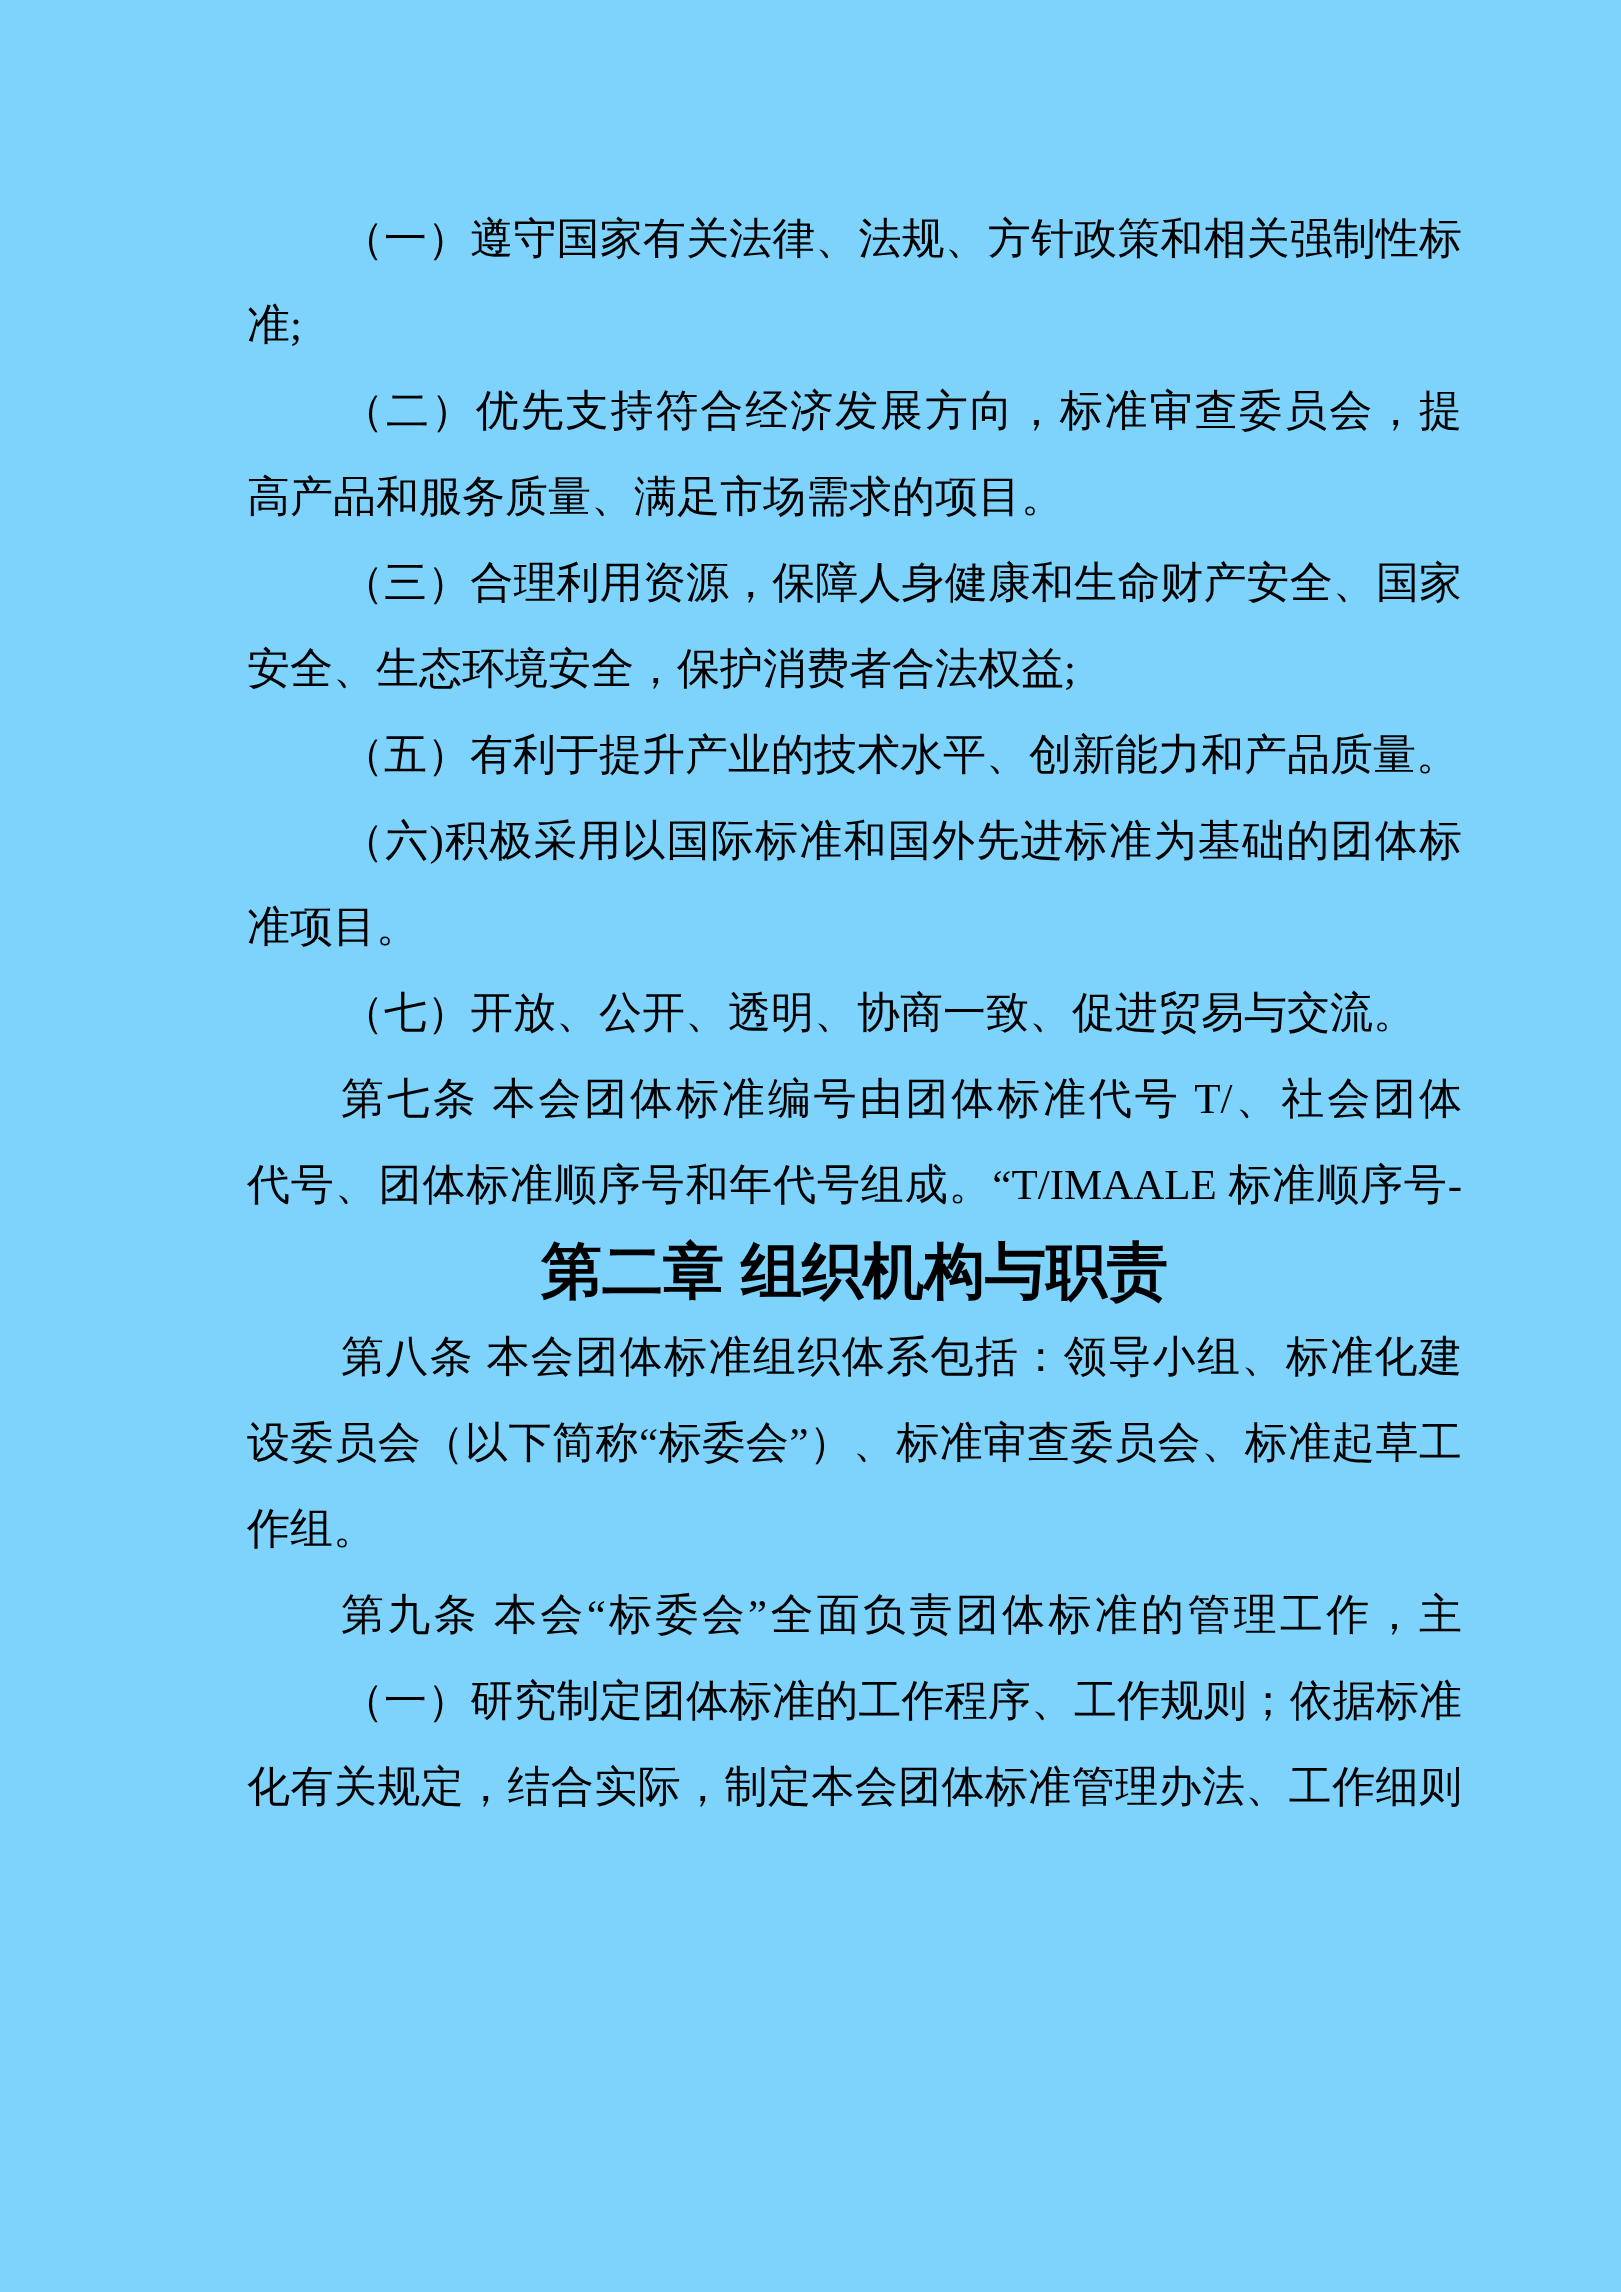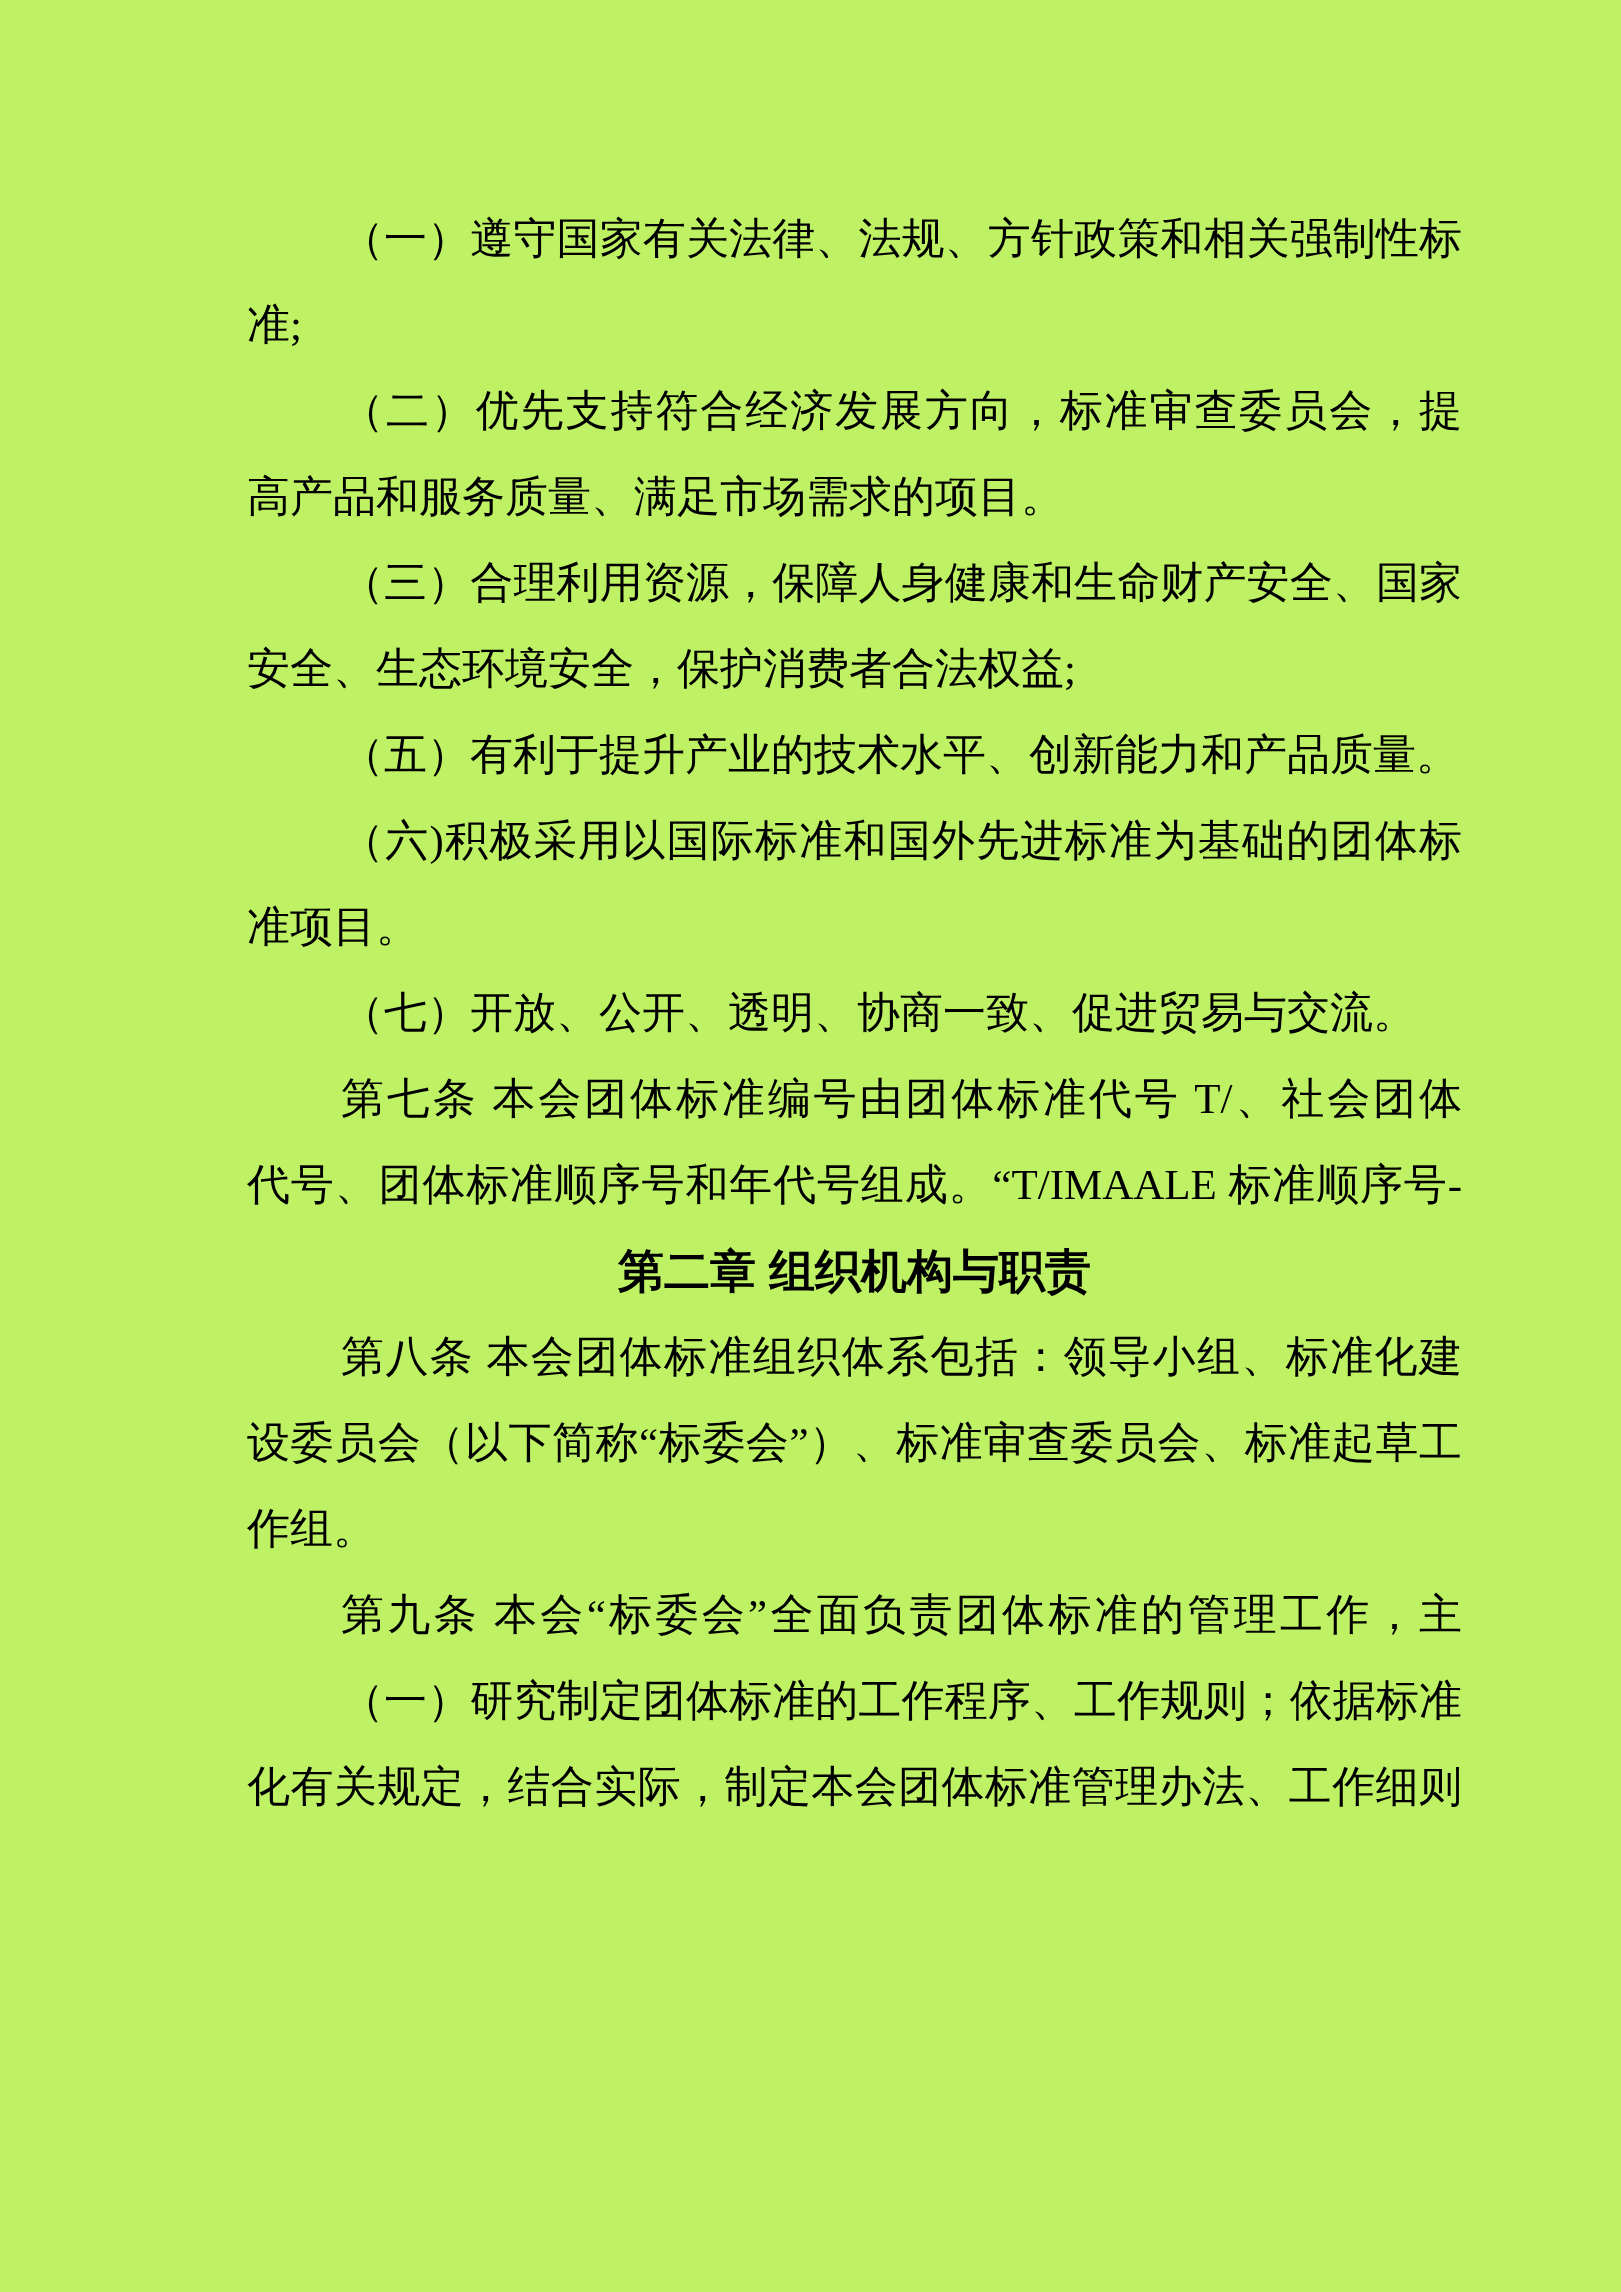--- a/index.html
+++ b/index.html
@@ -1,21 +1,21 @@
 <!DOCTYPE html>
 <html><head>
 <meta charset="utf-8">
 <style>
   * { margin: 0; padding: 0; box-sizing: border-box; }
   html, body { background: #ffffff; }
   .page {
     position: relative;
     width: 1621px;
     height: 2293px;
-    background: #bef264;
+    background: #7dd3fc;
     overflow: hidden;
     color: #000000;
   }
   .doc-content {
     position: absolute;
     left: 247px;
     top: 196px;
     width: 1215px;
   }
   .line {
@@ -29,21 +29,21 @@
     text-align: left;
   }
   .line.indent { text-indent: 94px; }
   .line.justify {
     text-align: justify;
     text-align-last: justify;
   }
   .line.heading {
     font-family: "Liberation Sans", "DejaVu Sans", sans-serif;
     font-weight: 700;
-    font-size: 46px;
+    font-size: 61px;
     text-align: center;
     text-align-last: center;
     text-indent: 0;
   }
 </style>
 </head>
 <body>
 
 <div class="page">
   <div class="doc-content" id="doc-content">

